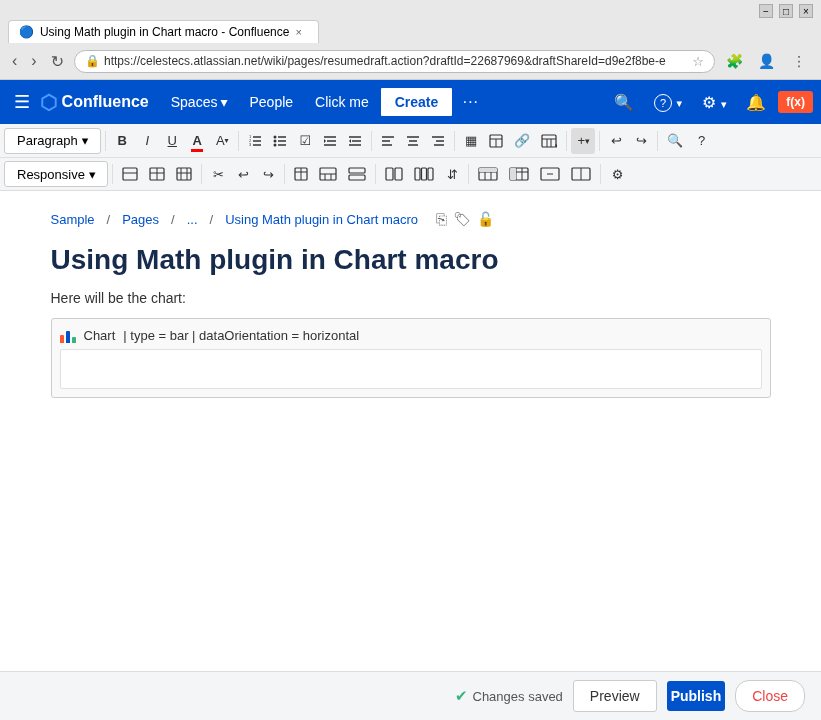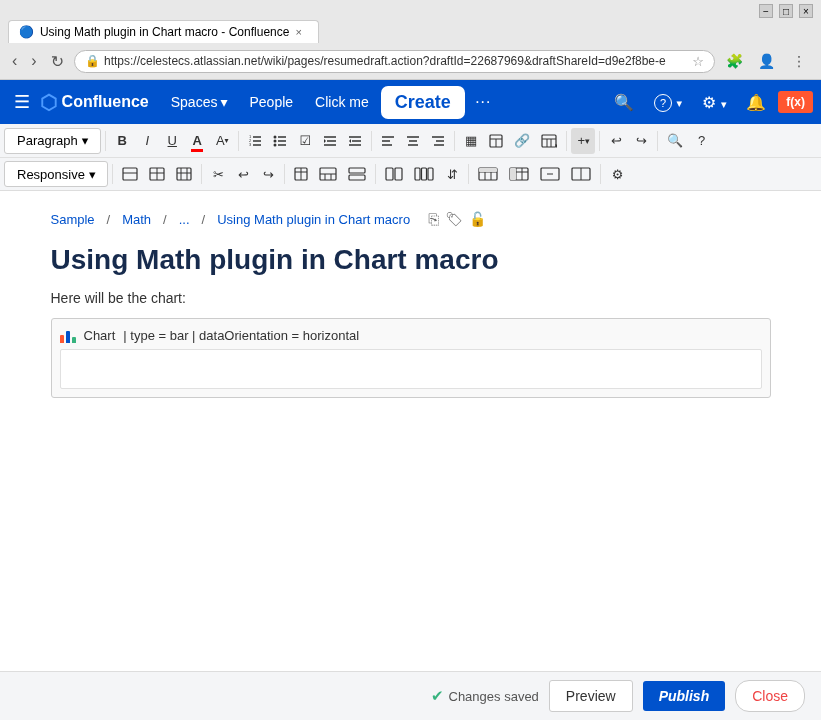--- a/index.html
+++ b/index.html
@@ -22,21 +22,21 @@
     .browser-action-btns { display: flex; gap: 4px; }
     .browser-action-btn { width: 28px; height: 28px; background: none; border: none; cursor: pointer; border-radius: 3px; display: flex; align-items: center; justify-content: center; font-size: 14px; color: #555; }
 
     
     .confluence-nav { background: #0052CC; display: flex; align-items: center; padding: 0 8px; height: 44px; flex-shrink: 0; gap: 4px; }
     .nav-hamburger { color: #fff; font-size: 18px; cursor: pointer; padding: 6px; }
     .confluence-logo { display: flex; align-items: center; gap: 4px; color: #fff; font-size: 16px; font-weight: bold; margin-right: 8px; }
     .logo-icon { color: #4C9AFF; font-size: 20px; }
     .nav-menu { display: flex; align-items: center; gap: 2px; flex: 1; }
     .nav-menu-item { color: #fff; padding: 8px 10px; cursor: pointer; border-radius: 3px; font-size: 14px; display: flex; align-items: center; gap: 3px; }
-    .nav-create-btn { background: #fff; color: #0052CC; border: none; padding: 6px 14px; border-radius: 7px; font-size: 18px; font-weight: 600; cursor: pointer; }
+    .nav-create-btn { background: #fff; color: #0052CC; border: none; padding: 6px 14px; border-radius: 1px; font-size: 14px; font-weight: 600; cursor: pointer; }
     .nav-more { color: #fff; padding: 8px; cursor: pointer; font-size: 16px; }
     .nav-right { display: flex; align-items: center; gap: 4px; margin-left: auto; }
     .nav-icon-btn { color: #fff; background: none; border: none; padding: 6px 8px; cursor: pointer; font-size: 16px; border-radius: 3px; }
     .nav-fx-btn { background: #FF5630; color: #fff; border: none; padding: 4px 8px; border-radius: 3px; font-size: 12px; font-weight: bold; cursor: pointer; }
 
     
     .toolbar-container { background: #f4f5f7; border-bottom: 1px solid #ddd; flex-shrink: 0; }
     .toolbar-row1 { display: flex; align-items: center; padding: 2px 4px; gap: 1px; flex-wrap: wrap; border-bottom: 1px solid #e0e0e0; min-height: 34px; }
     .toolbar-row2 { display: flex; align-items: center; padding: 2px 4px; gap: 1px; min-height: 32px; }
     .toolbar-btn { background: none; border: none; cursor: pointer; padding: 3px 5px; border-radius: 3px; font-size: 13px; color: #333; display: flex; align-items: center; justify-content: center; min-width: 24px; height: 26px; }
@@ -69,21 +69,21 @@
     .macro-header { display: flex; align-items: center; gap: 8px; font-size: 13px; color: #333; margin-bottom: 6px; }
     .chart-icon { display: flex; gap: 2px; align-items: flex-end; height: 16px; }
     .chart-bar { width: 4px; border-radius: 1px 1px 0 0; }
     .macro-body { min-height: 40px; background: #fff; border: 1px solid #e0e0e0; border-radius: 2px; }
 
     
     .bottom-bar { background: #f4f5f7; border-top: 1px solid #ddd; display: flex; align-items: center; justify-content: flex-end; padding: 8px 16px; gap: 10px; flex-shrink: 0; }
     .changes-saved { display: flex; align-items: center; gap: 5px; color: #555; font-size: 13px; }
     .check-icon { color: #36B37E; font-size: 15px; }
     .preview-btn { background: #fff; border: 1px solid #ccc; border-radius: 3px; padding: 7px 16px; font-size: 14px; cursor: pointer; color: #333; }
-    .publish-btn { background: #0052CC; color: #fff; border: none; border-radius: 3px; padding: 7px 16px; font-size: 14px; font-weight: 600; cursor: pointer; font-style: italic; }
+    .publish-btn { background: #0052CC; color: #fff; border: none; border-radius: 3px; padding: 7px 4px; font-size: 14px; font-weight: 600; cursor: pointer; }
     .close-btn { background: #fff; border: 1px solid #ccc; border-radius: 14px; padding: 7px 16px; font-size: 14px; cursor: pointer; color: #ef4444; }
   </style>
 </head>
 <body>
 
 <div class="browser-chrome">
   <div class="browser-titlebar">
     <div class="browser-titlebar-btn">−</div>
     <div class="browser-titlebar-btn">□</div>
     <div class="browser-titlebar-btn">×</div>
@@ -353,21 +353,21 @@
     <button class="toolbar-btn">⚙</button>
   </div>
 </div>
 
 <div class="editor-content">
   <div class="editor-inner">
 
     <div class="breadcrumb">
       <a class="breadcrumb-item">Sample</a>
       <span class="breadcrumb-sep">/</span>
-      <a class="breadcrumb-item">Math</a>
+      <a class="breadcrumb-item">Pages</a>
       <span class="breadcrumb-sep">/</span>
       <a class="breadcrumb-item">...</a>
       <span class="breadcrumb-sep">/</span>
       <span class="breadcrumb-current">Using Math plugin in Chart macro</span>
       <div class="breadcrumb-icons">
         <span class="breadcrumb-icon">⎘</span>
         <span class="breadcrumb-icon">🏷</span>
         <span class="breadcrumb-icon">🔓</span>
       </div>
     </div>

